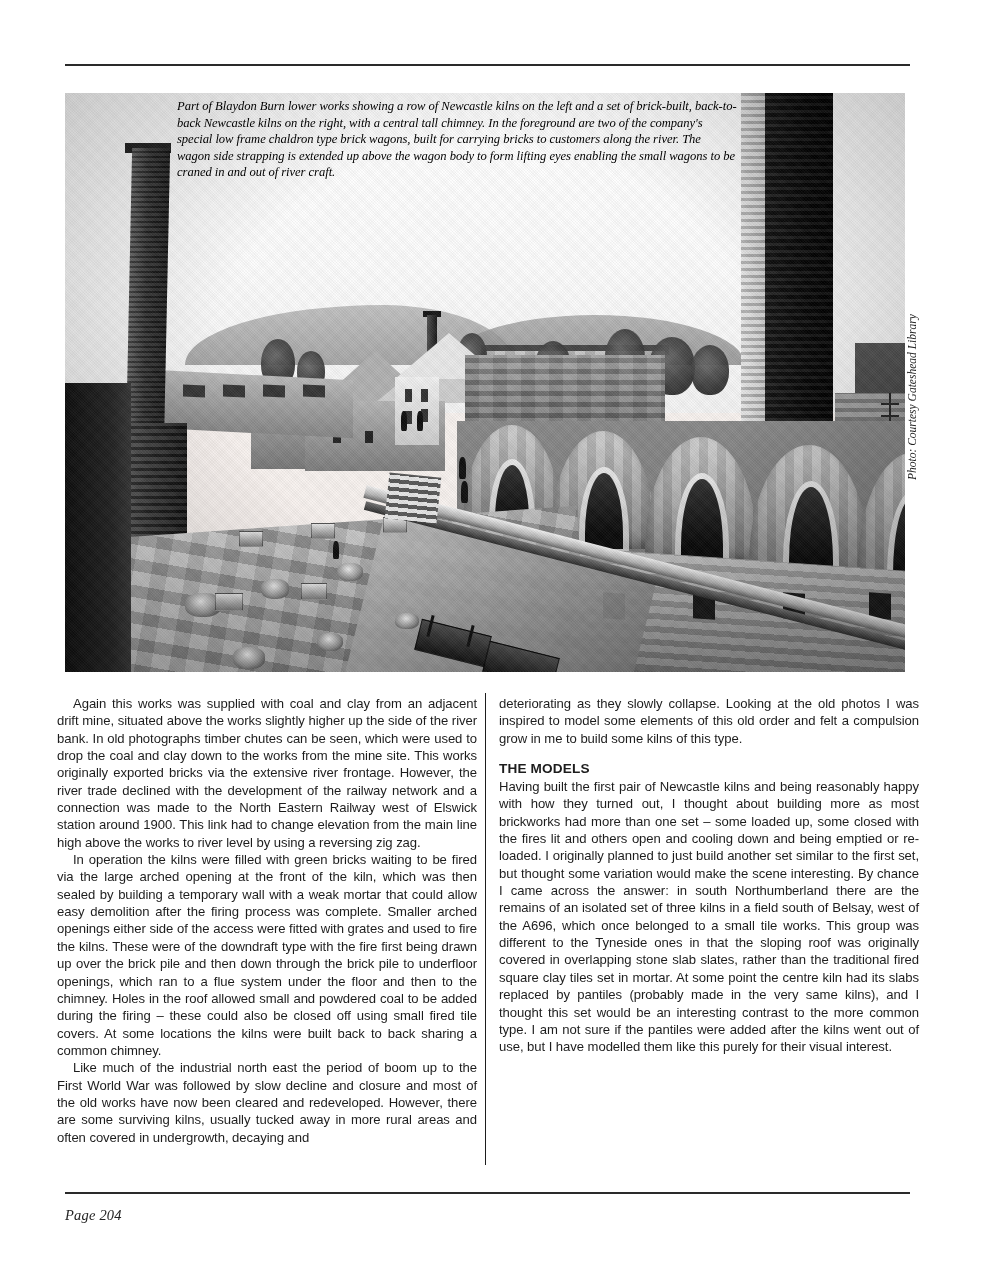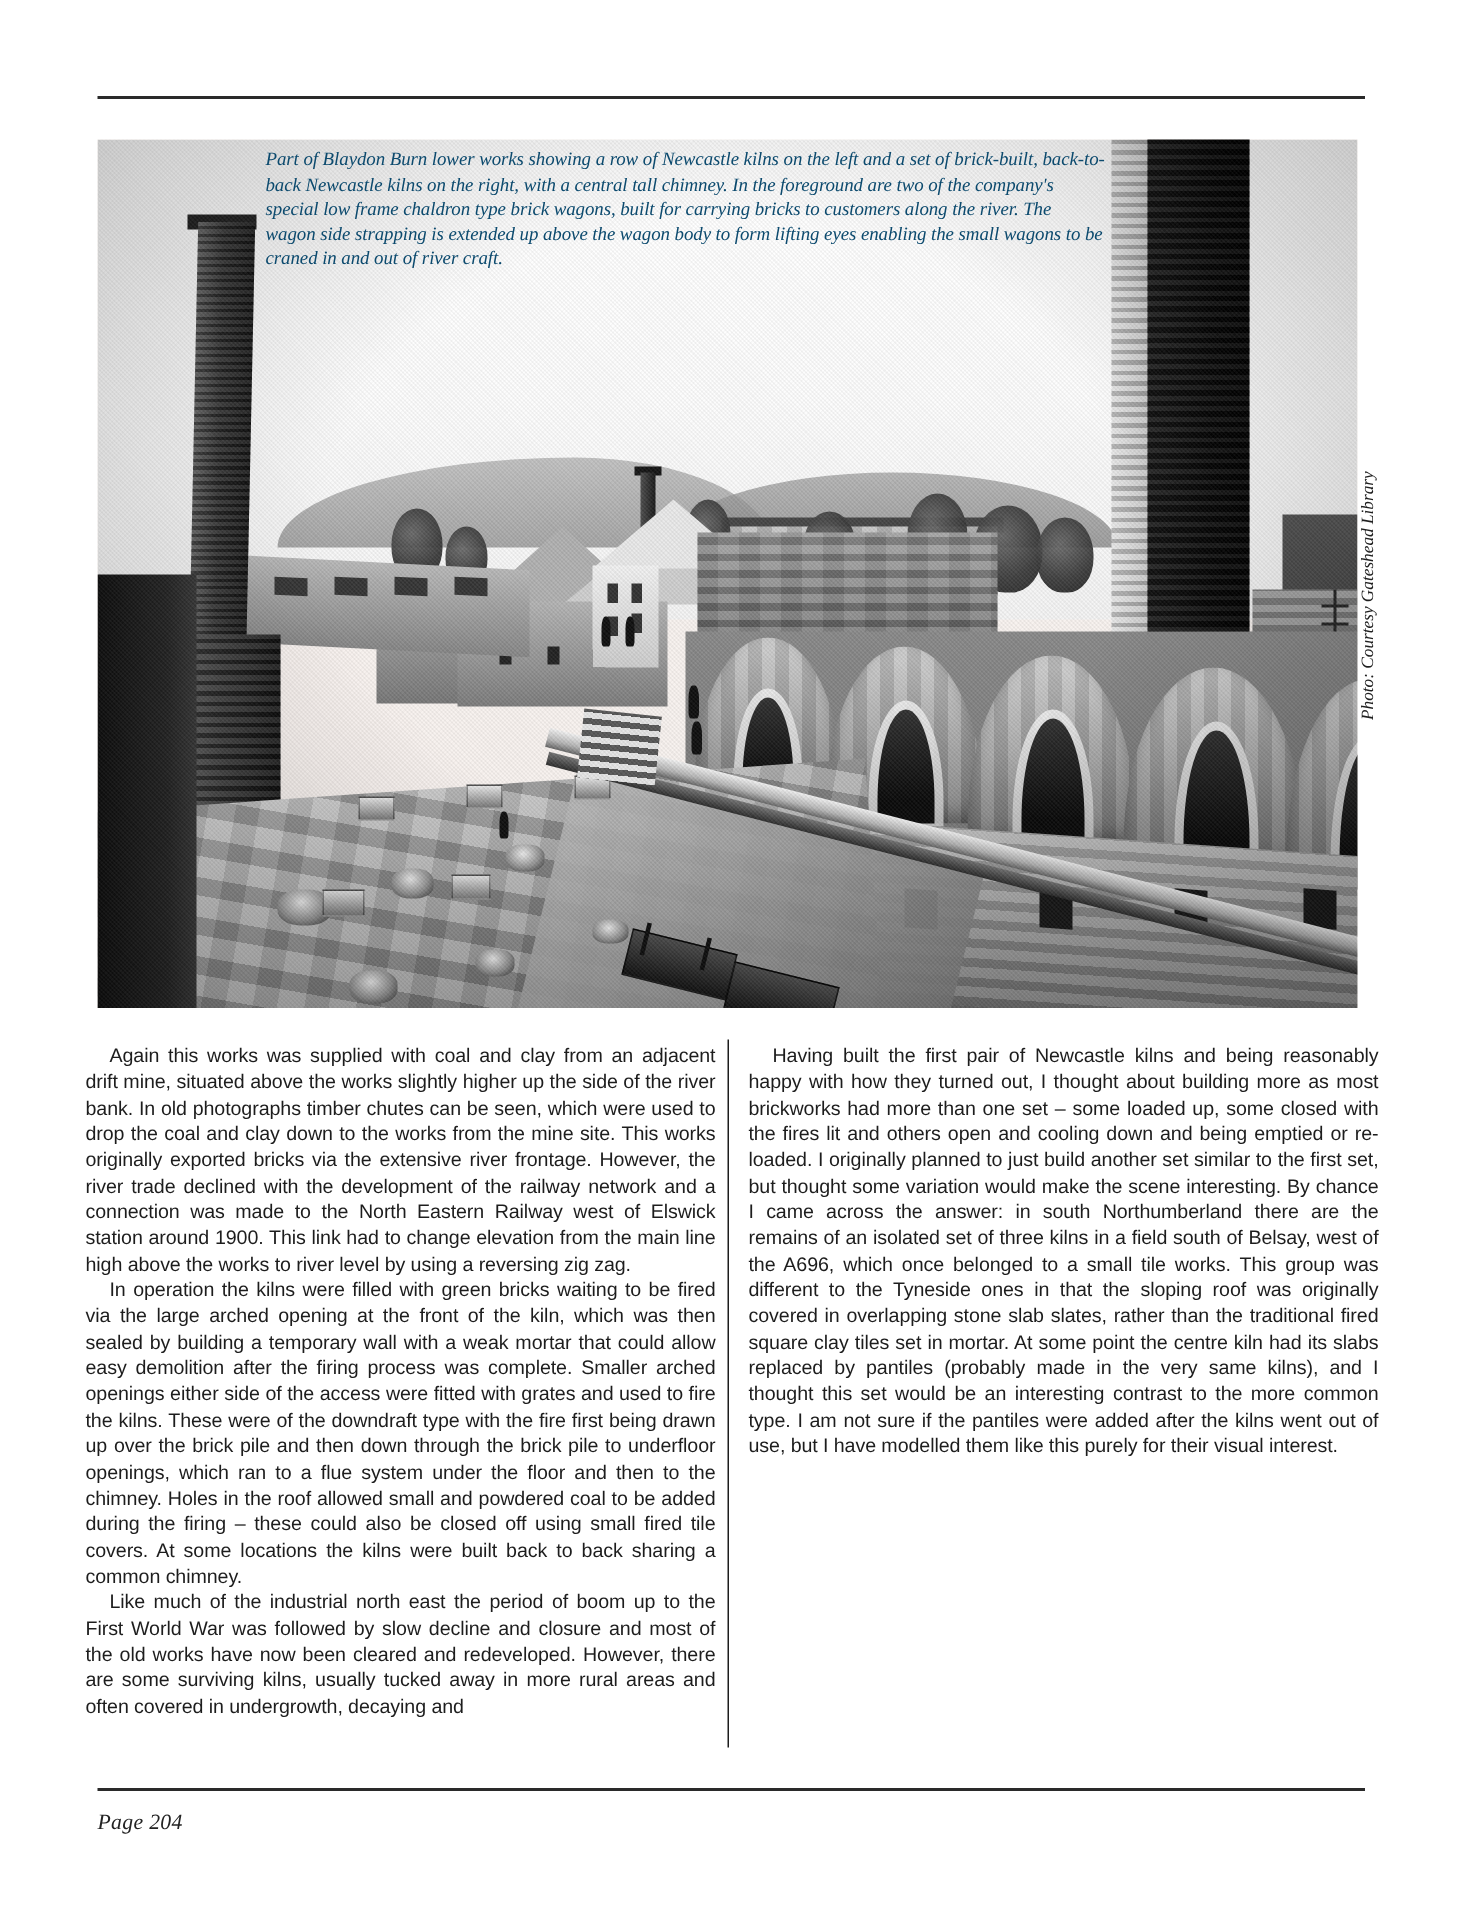--- a/index.html
+++ b/index.html
@@ -385,21 +385,21 @@
   
   .caption {
     position: absolute;
     left: 112px;
     top: 5px;
     width: 560px;
     font-family: "Liberation Serif", serif;
     font-style: italic;
     font-size: 12.6px;
     line-height: 16.6px;
-    color: #0c4a6e;
+    color: #000000;
     z-index: 5;
     letter-spacing: -0.05px;
   }
 
   
   .photo-credit {
     position: absolute;
     left: 906px;
     top: 480px;
     font-family: "Liberation Serif", serif;
@@ -575,20 +575,22 @@
 
   <div class="col-divider"></div>
 
   <div class="col col-left">
     <p>Again this works was supplied with coal and clay from an adjacent drift mine, situated above the works slightly higher up the side of the river bank. In old photographs timber chutes can be seen, which were used to drop the coal and clay down to the works from the mine site. This works originally exported bricks via the extensive river frontage. However, the river trade declined with the development of the railway network and a connection was made to the North Eastern Railway west of Elswick station around 1900. This link had to change elevation from the main line high above the works to river level by using a reversing zig zag.</p>
     <p>In operation the kilns were filled with green bricks waiting to be fired via the large arched opening at the front of the kiln, which was then sealed by building a temporary wall with a weak mortar that could allow easy demolition after the firing process was complete. Smaller arched openings either side of the access were fitted with grates and used to fire the kilns. These were of the downdraft type with the fire first being drawn up over the brick pile and then down through the brick pile to underfloor openings, which ran to a flue system under the floor and then to the chimney. Holes in the roof allowed small and powdered coal to be added during the firing – these could also be closed off using small fired tile covers. At some locations the kilns were built back to back sharing a common chimney.</p>
     <p>Like much of the industrial north east the period of boom up to the First World War was followed by slow decline and closure and most of the old works have now been cleared and redeveloped. However, there are some surviving kilns, usually tucked away in more rural areas and often covered in undergrowth, decaying and</p>
   </div>
 
   <div class="col col-right">
+    <p class="noindent">deteriorating as they slowly collapse. Looking at the old photos I was inspired to model some elements of this old order and felt a compulsion grow in me to build some kilns of this type.</p>
+    <h2>THE MODELS</h2>
     <p>Having built the first pair of Newcastle kilns and being reasonably happy with how they turned out, I thought about building more as most brickworks had more than one set – some loaded up, some closed with the fires lit and others open and cooling down and being emptied or re-loaded. I originally planned to just build another set similar to the first set, but thought some variation would make the scene interesting. By chance I came across the answer: in south Northumberland there are the remains of an isolated set of three kilns in a field south of Belsay, west of the A696, which once belonged to a small tile works. This group was different to the Tyneside ones in that the sloping roof was originally covered in overlapping stone slab slates, rather than the traditional fired square clay tiles set in mortar. At some point the centre kiln had its slabs replaced by pantiles (probably made in the very same kilns), and I thought this set would be an interesting contrast to the more common type. I am not sure if the pantiles were added after the kilns went out of use, but I have modelled them like this purely for their visual interest.</p>
   </div>
 
   <div class="rule rule-bottom"></div>
 
   <div class="folio">Page 204</div>
 
 </div>
 
 </body></html>

